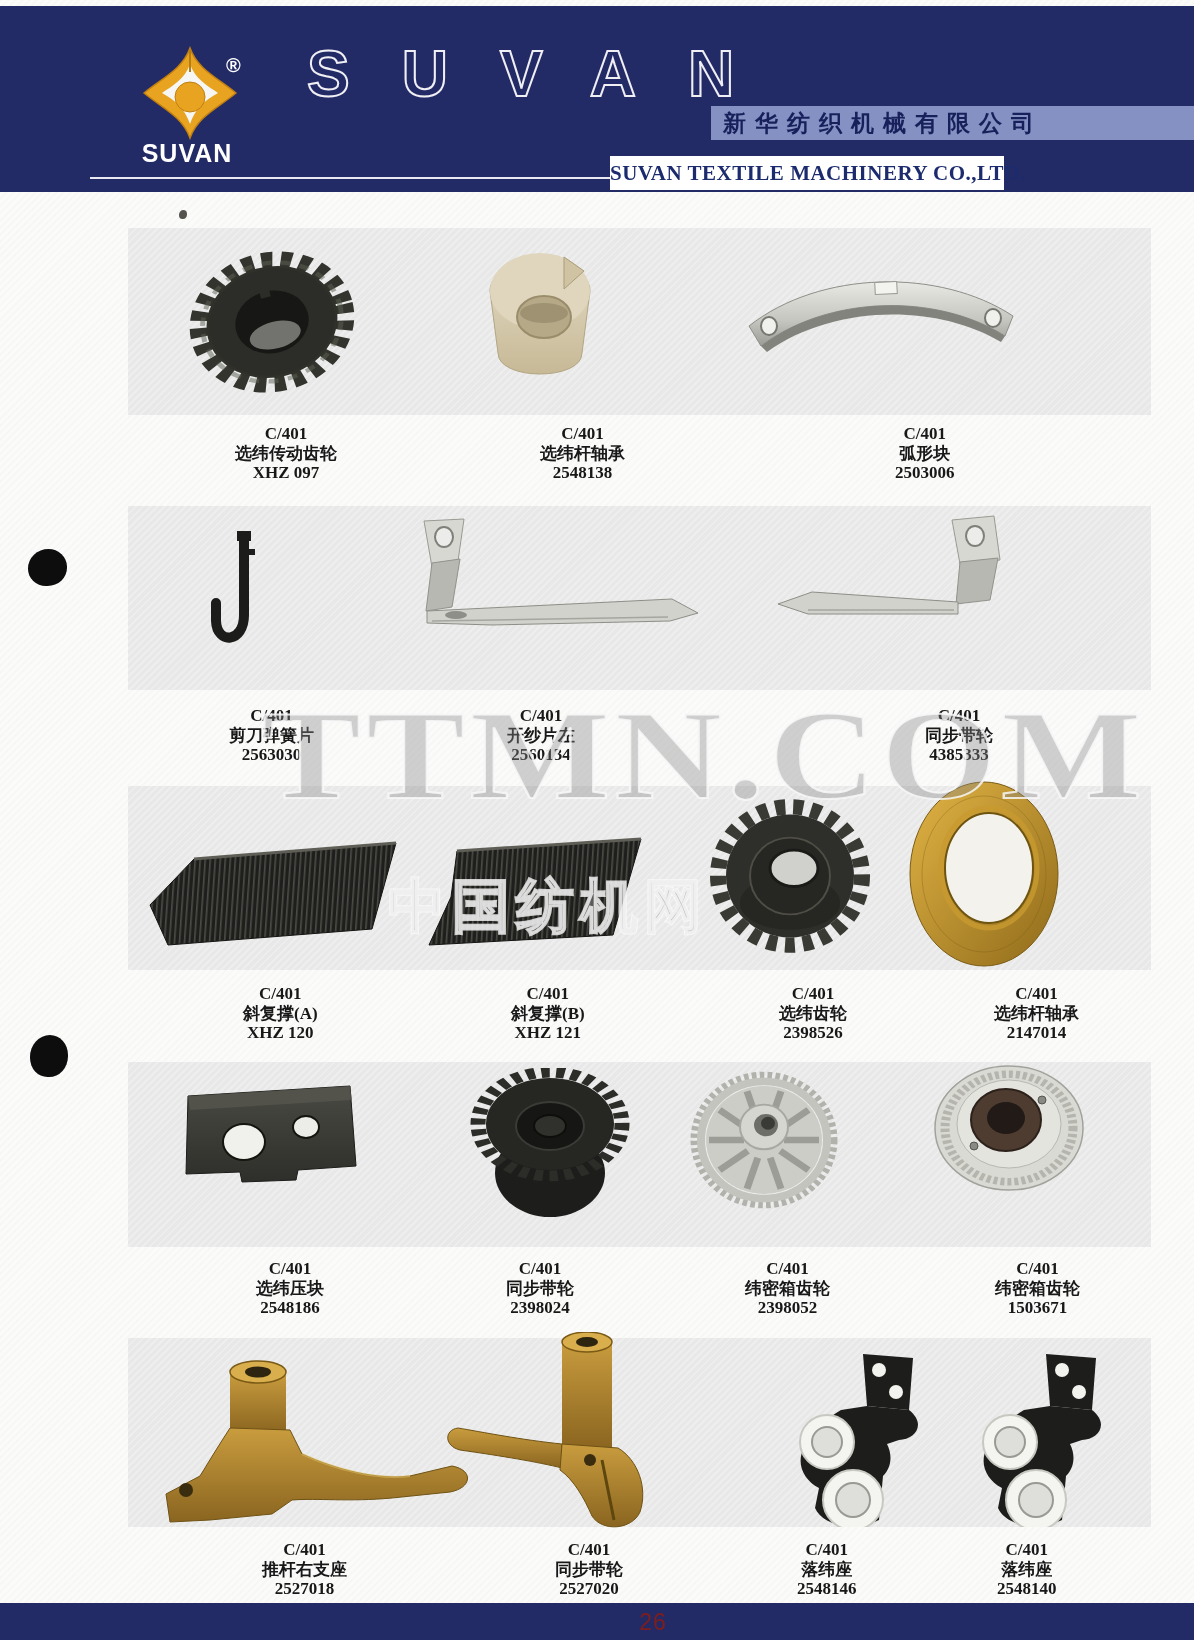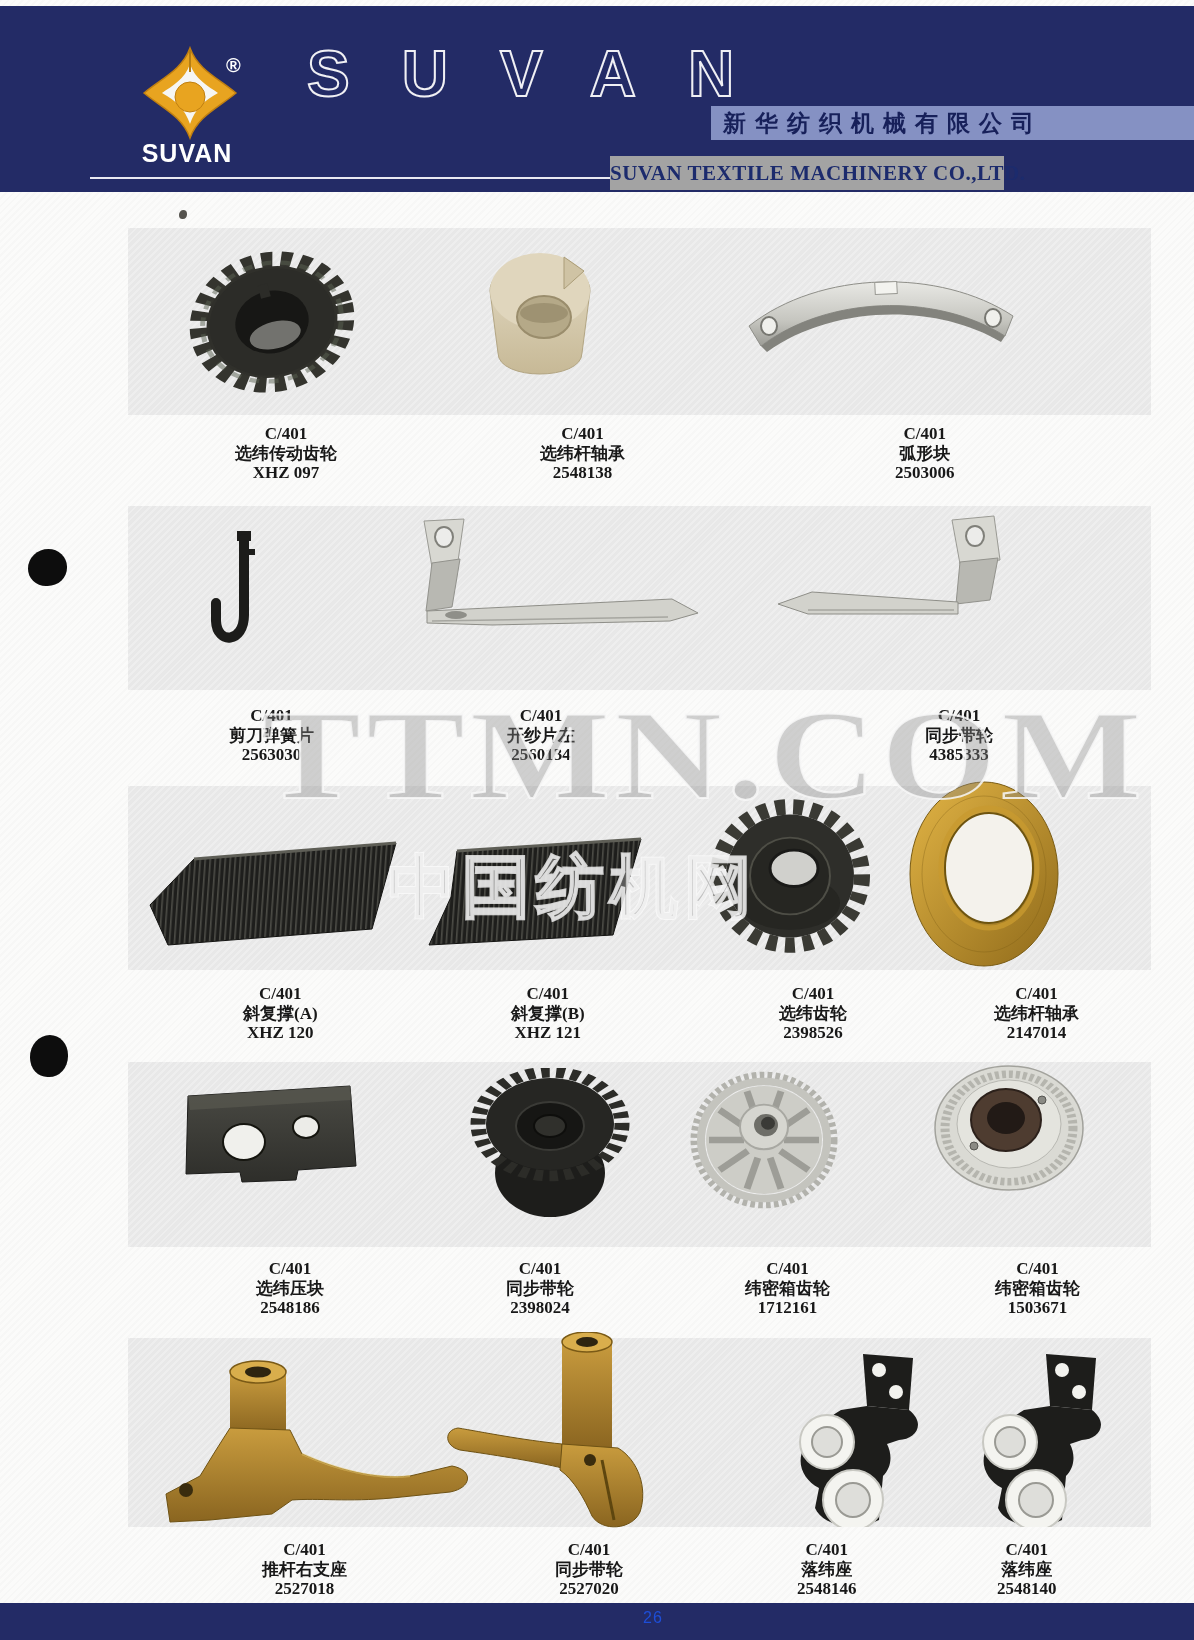--- a/index.html
+++ b/index.html
@@ -13,51 +13,51 @@
   .header-band{position:absolute;left:0;top:6px;width:1194px;height:186px;background:#232b66;}
   .logo-emblem{position:absolute;left:138px;top:40px;}
   .reg-mark{position:absolute;left:226px;top:48px;color:#ffffff;font-size:20px;font-weight:bold;}
   .logo-word{position:absolute;left:132px;top:133px;width:110px;text-align:center;
     color:#ffffff;font-weight:bold;font-size:25px;letter-spacing:1px;}
   .logo-underline{position:absolute;left:90px;top:171px;width:520px;height:2px;background:#e9e9f2;}
   .brand-outline{position:absolute;left:305px;top:28px;}
   .cn-strip{position:absolute;left:690px;top:100px;width:504px;height:34px;background:#8591c3;margin-left:21px;}
   .cn-strip span{display:block;padding-left:12px;line-height:34px;color:#17205a;
     font-weight:bold;font-size:23px;letter-spacing:9px;white-space:nowrap;}
-  .en-box{position:absolute;left:610px;top:150px;width:394px;height:34px;background:#a3a3a3;}
+  .en-box{position:absolute;left:610px;top:150px;width:394px;height:34px;background:#ffffff;}
   .en-box span{display:block;text-align:center;line-height:34px;color:#1c2b6d;
     font-family:"Liberation Serif","DejaVu Serif",serif;font-weight:bold;font-size:21px;letter-spacing:0.5px;white-space:nowrap;}
   
   .punch-dot{position:absolute;background:#0d0d0d;border-radius:55% 50% 52% 48%;}
   .dot1{left:28px;top:549px;width:39px;height:37px;}
   .dot2{left:30px;top:1035px;width:38px;height:42px;}
   .speck{position:absolute;left:179px;top:210px;width:8px;height:9px;background:#55534e;border-radius:60% 50% 55% 45%;}
   .footer-band{position:absolute;left:0;top:1603px;width:1194px;height:37px;background:#232b66;}
   .page-num{position:absolute;left:618px;top:1609px;width:70px;text-align:center;
-    color:#1d4ed8;font-size:16px;letter-spacing:1px;}
+    color:#7f1d1d;font-size:23px;letter-spacing:1px;}
   
   .strip{position:absolute;left:128px;width:1023px;background:#e8e8e8;
     background-image:repeating-linear-gradient(135deg,rgba(255,255,255,0.28) 0 2px,transparent 2px 5px);}
   .strip1{top:228px;height:187px;}
   .strip2{top:506px;height:184px;}
   .strip3{top:786px;height:184px;}
   .strip4{top:1062px;height:185px;}
   .strip5{top:1338px;height:189px;}
   .part{position:absolute;}
   
   .cap{position:absolute;color:#181818;
     font-family:"Liberation Serif","DejaVu Serif",serif;font-weight:600;text-align:center;}
   .cap .ln{font-size:17px;line-height:19.5px;white-space:nowrap;}
   
   .wm-latin{position:absolute;left:262px;top:693px;white-space:nowrap;line-height:126px;
     font-family:"Liberation Serif","DejaVu Serif",serif;font-weight:bold;font-size:126px;letter-spacing:4px;
     color:rgba(138,138,138,0.38);-webkit-text-stroke:2px rgba(248,248,248,0.85);
     transform:scaleX(1.18);transform-origin:left center;}
-  .wm-cn{position:absolute;left:388px;top:840px;white-space:nowrap;line-height:92px;
-    font-family:"Liberation Sans",sans-serif;font-weight:bold;font-size:68px;letter-spacing:6px;
+  .wm-cn{position:absolute;left:388px;top:860px;white-space:nowrap;line-height:92px;
+    font-family:"Liberation Sans",sans-serif;font-weight:bold;font-size:58px;letter-spacing:6px;
     color:rgba(152,152,152,0.50);-webkit-text-stroke:2px rgba(250,250,250,0.8);}
 </style>
 </head>
 <body>
 
 <div class="header-band">
   <svg class="logo-emblem" width="104" height="96">
     <path d="M52,2 C60,24 80,32 98,47 C80,62 60,70 52,92 C44,70 24,62 6,47 C24,32 44,24 52,2 Z" fill="#e8a420" stroke="#c07f10" stroke-width="1.5"></path>
     <path d="M52,18 C57,33 70,40 80,47 C66,55 57,63 52,78 C47,63 38,55 24,47 C34,40 47,33 52,18 Z" fill="#f6f6f4"></path>
     <circle cx="52" cy="51" r="15" fill="#e8a420" stroke="#c07f10"></circle>
@@ -353,21 +353,21 @@
   <div class="ln">2548186</div>
 </div>
 <div class="cap" style="left:506px;top:1259px">
   <div class="ln">C/401</div>
   <div class="ln">同步带轮</div>
   <div class="ln">2398024</div>
 </div>
 <div class="cap" style="left:745px;top:1259px">
   <div class="ln">C/401</div>
   <div class="ln">纬密箱齿轮</div>
-  <div class="ln">1712161</div>
+  <div class="ln">2398052</div>
 </div>
 <div class="cap" style="left:995px;top:1259px">
   <div class="ln">C/401</div>
   <div class="ln">纬密箱齿轮</div>
   <div class="ln">1503671</div>
 </div>
 
 <div class="cap" style="left:262px;top:1540px">
   <div class="ln">C/401</div>
   <div class="ln">推杆右支座</div>

